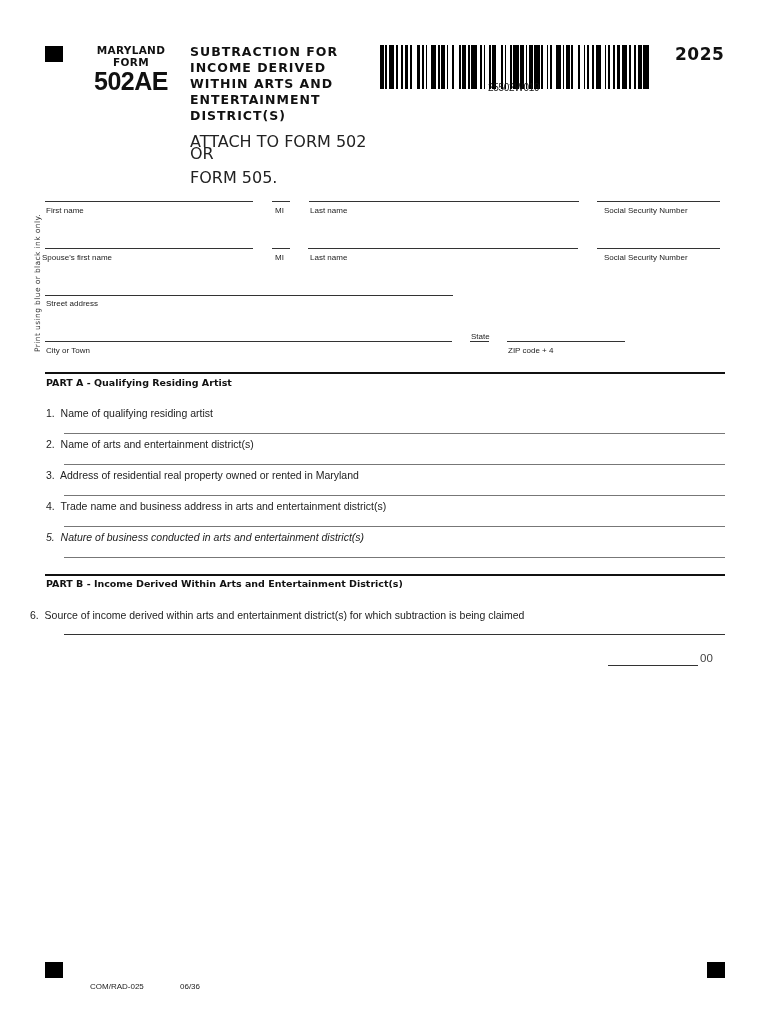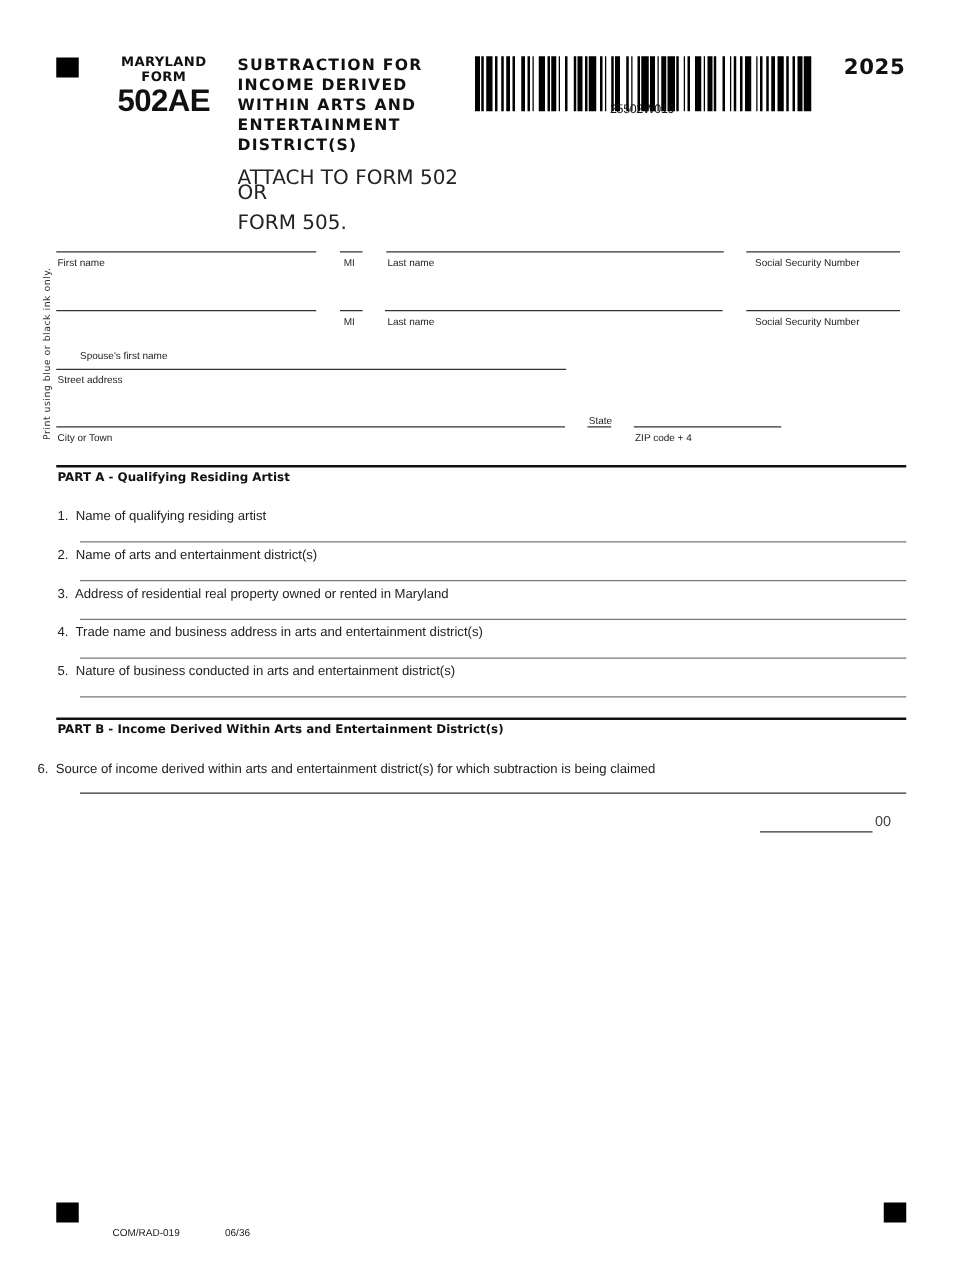--- a/index.html
+++ b/index.html
@@ -162,21 +162,21 @@
 <div class="abs line" style="left:45px; top:201px; width:208px;"></div>
 <div class="abs lbl" style="left:46px; top:206px;">First name</div>
 <div class="abs line" style="left:272px; top:201px; width:18px;"></div>
 <div class="abs lbl" style="left:275px; top:206px;">MI</div>
 <div class="abs line" style="left:309px; top:201px; width:270px;"></div>
 <div class="abs lbl" style="left:310px; top:206px;">Last name</div>
 <div class="abs line" style="left:597px; top:201px; width:123px;"></div>
 <div class="abs lbl" style="left:604px; top:206px;">Social Security Number</div>
 
 <div class="abs line" style="left:45px; top:248px; width:208px;"></div>
-<div class="abs lbl" style="left:64px; top:253px;margin-top:27px;">Spouse's first name</div>
+<div class="abs lbl" style="left:42px; top:253px;">Spouse's first name</div>
 <div class="abs line" style="left:272px; top:248px; width:18px;"></div>
 <div class="abs lbl" style="left:275px; top:253px;">MI</div>
 <div class="abs line" style="left:308px; top:248px; width:270px;"></div>
 <div class="abs lbl" style="left:310px; top:253px;">Last name</div>
 <div class="abs line" style="left:597px; top:248px; width:123px;"></div>
 <div class="abs lbl" style="left:604px; top:253px;">Social Security Number</div>
 
 <div class="abs line" style="left:45px; top:295px; width:408px;"></div>
 <div class="abs lbl" style="left:46px; top:299px;">Street address</div>
 
@@ -207,34 +207,34 @@
   <span>Address of residential real property owned or rented in Maryland</span>
 </div>
 <div class="abs line-light" style="left:64px; top:495px; width:661px;"></div>
 
 <div class="abs q" style="left:46px; top:500px;">
   <span>4.</span>&nbsp;
   <span>Trade name and business address in arts and entertainment district(s)</span>
 </div>
 <div class="abs line-light" style="left:64px; top:526px; width:661px;"></div>
 
-<div class="abs q" style="left:46px; top:531px;">
+<div class="abs q" style="left:46px; top:531px;font-style:italic;">
   <span>5.</span>&nbsp;
   <span>Nature of business conducted in arts and entertainment district(s)</span>
 </div>
 <div class="abs line-light" style="left:64px; top:557px; width:661px;"></div>
 
 <div class="abs part-rule" style="left:45px; top:574px; width:680px;"></div>
 <div class="abs part-title" style="left:46px; top:578px;">PART B - Income Derived Within Arts and Entertainment District(s)</div>
 
 <div class="abs q" style="left:30px; top:609px;">
   <span>6.</span>&nbsp;
   <span>Source of income derived within arts and entertainment district(s) for which subtraction is being claimed</span>
 </div>
 <div class="abs line" style="left:64px; top:634px; width:661px;"></div>
 
 <div class="abs q7" style="left:46px; top:639px;">
 </div>
 <div class="abs line" style="left:608px; top:665px; width:90px; border-top-width:1px;"></div>
 <div class="abs cents" style="left:700px; top:652px;">00</div>
 
-<div class="abs footer" style="left:90px; top:982px;">COM/RAD-019</div>
+<div class="abs footer" style="left:90px; top:982px;">COM/RAD-025</div>
 <div class="abs footer" style="left:180px; top:982px;">06/36</div>
 
 </body></html>

